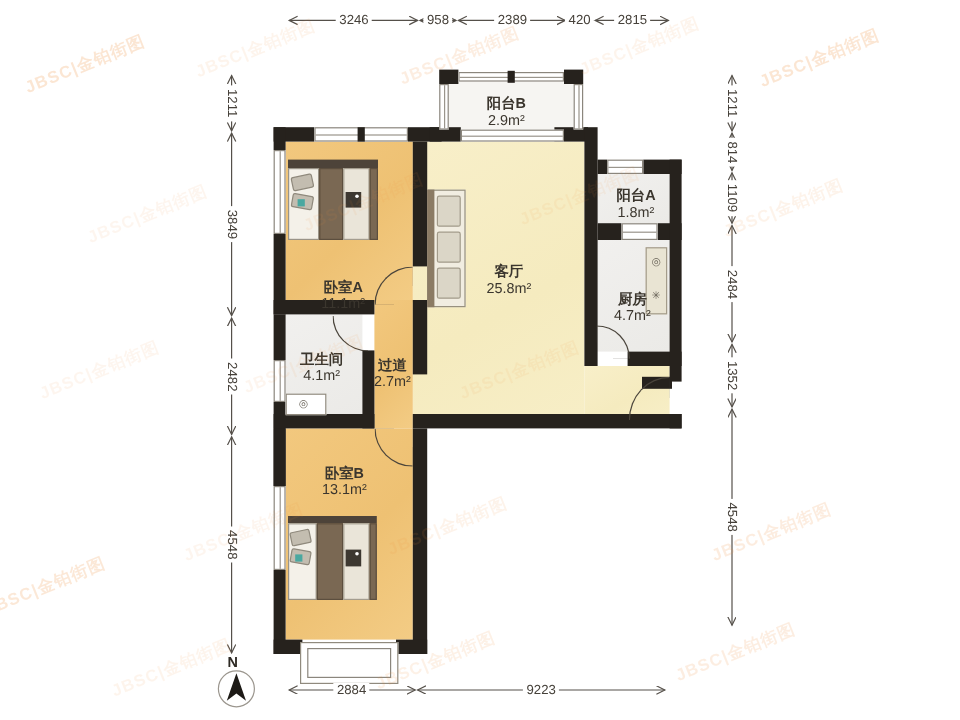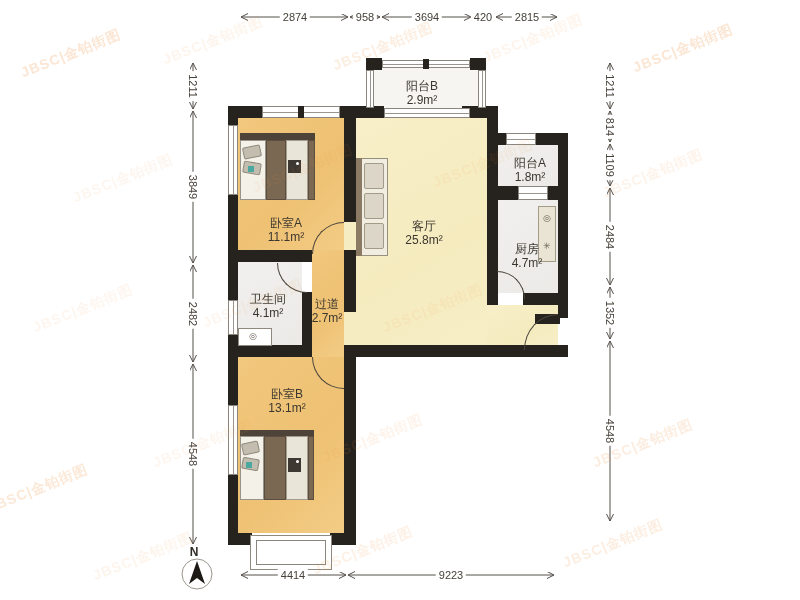--- a/index.html
+++ b/index.html
@@ -24,21 +24,21 @@
 
   
   .arc{position:absolute;border:0 solid #4a443b;}
   .arc-tl{border-top:1.5px solid #4a443b;border-left:1.5px solid #4a443b;border-top-left-radius:100% 100%;}
   .arc-tr{border-top:1.5px solid #4a443b;border-right:1.5px solid #4a443b;border-top-right-radius:100% 100%;}
   .arc-bl{border-bottom:1.5px solid #4a443b;border-left:1.5px solid #4a443b;border-bottom-left-radius:100% 100%;}
 
   
   .room-label{position:absolute;transform:translate(-50%,-50%);text-align:center;
               color:#3b362e;line-height:14px;white-space:nowrap;}
-  .room-label .nm{font-size:12px;font-weight:400;display:block;}
+  .room-label .nm{font-size:12px;font-weight:700;display:block;}
   .room-label .ar{font-size:12px;font-weight:500;display:block;}
 
   
   .dim{position:absolute;transform:translate(-50%,-50%);font-size:11px;color:#46413a;
        background:#ffffff;padding:0 3px;white-space:nowrap;line-height:12px;}
   .dim.rot{transform:translate(-50%,-50%) rotate(90deg);}
 
   
   .furn{position:absolute;}
   .bed-head{background:#4d4339;}
@@ -175,21 +175,21 @@
   <i class="teal" style="left:246px;top:462px;width:6px;height:6px;"></i>
   <div class="furn panel-dark" style="left:264px;top:436px;width:22px;height:64px;"></div>
   <div class="furn panel-light" style="left:286px;top:436px;width:22px;height:64px;"></div>
   <div class="furn panel-dark" style="left:308px;top:436px;width:6px;height:64px;"></div>
   <i class="handle" style="left:288px;top:458px;width:13px;height:14px;"></i>
 
   <div class="room-label" style="left:422px;top:93px;">
     <span class="nm">阳台B</span>
       <span class="ar">2.9m²</span>
   </div>
-  <div class="room-label" style="left:286px;top:230px;">
+  <div class="room-label" style="left:286px;top:246px;">
     <span class="nm">卧室A</span>
       <span class="ar">11.1m²</span>
   </div>
   <div class="room-label" style="left:424px;top:233px;">
     <span class="nm">客厅</span>
       <span class="ar">25.8m²</span>
   </div>
   <div class="room-label" style="left:530px;top:170px;">
     <span class="nm">阳台A</span>
       <span class="ar">1.8m²</span>
@@ -240,39 +240,39 @@
       <line x1="241" y1="575" x2="346" y2="575"></line>
       <line x1="348" y1="575" x2="554" y2="575"></line>
     </g>
 
     <g transform="translate(197,574)">
       <circle r="15" fill="#ffffff" stroke="#9b968e" stroke-width="1"></circle>
       <path d="M0,-13 L-8,10 L0,4 L8,10 Z" fill="#1d1a16"></path>
     </g>
   </svg>
 
-  <span class="dim" style="left:295px;top:17px;">2874</span>
+  <span class="dim" style="left:295px;top:17px;">3246</span>
   <span class="dim" style="left:365px;top:17px;">958</span>
-  <span class="dim" style="left:427px;top:17px;">3694</span>
+  <span class="dim" style="left:427px;top:17px;">2389</span>
   <span class="dim" style="left:483px;top:17px;">420</span>
   <span class="dim" style="left:527px;top:17px;">2815</span>
 
   <span class="dim rot" style="left:193px;top:86px;">1211</span>
   <span class="dim rot" style="left:193px;top:187px;">3849</span>
   <span class="dim rot" style="left:193px;top:314px;">2482</span>
   <span class="dim rot" style="left:193px;top:454px;">4548</span>
 
   <span class="dim rot" style="left:610px;top:86px;">1211</span>
   <span class="dim rot" style="left:610px;top:127px;">814</span>
   <span class="dim rot" style="left:610px;top:165px;">1109</span>
   <span class="dim rot" style="left:610px;top:237px;">2484</span>
   <span class="dim rot" style="left:610px;top:313px;">1352</span>
   <span class="dim rot" style="left:610px;top:431px;">4548</span>
 
-  <span class="dim" style="left:293px;top:575px;">4414</span>
+  <span class="dim" style="left:293px;top:575px;">2884</span>
   <span class="dim" style="left:451px;top:575px;">9223</span>
 
   <span class="north-label" style="left:194px;top:552px;">N</span>
 
   <span class="wm" style="left:18px;top:45px;opacity:.22;">JBSC|金铂街图</span>
   <span class="wm" style="left:160px;top:32px;opacity:.09;">JBSC|金铂街图</span>
   <span class="wm" style="left:330px;top:38px;opacity:.15;">JBSC|金铂街图</span>
   <span class="wm" style="left:480px;top:30px;opacity:.09;">JBSC|金铂街图</span>
   <span class="wm" style="left:630px;top:40px;opacity:.22;">JBSC|金铂街图</span>
   <span class="wm" style="left:70px;top:170px;opacity:.08;">JBSC|金铂街图</span>

